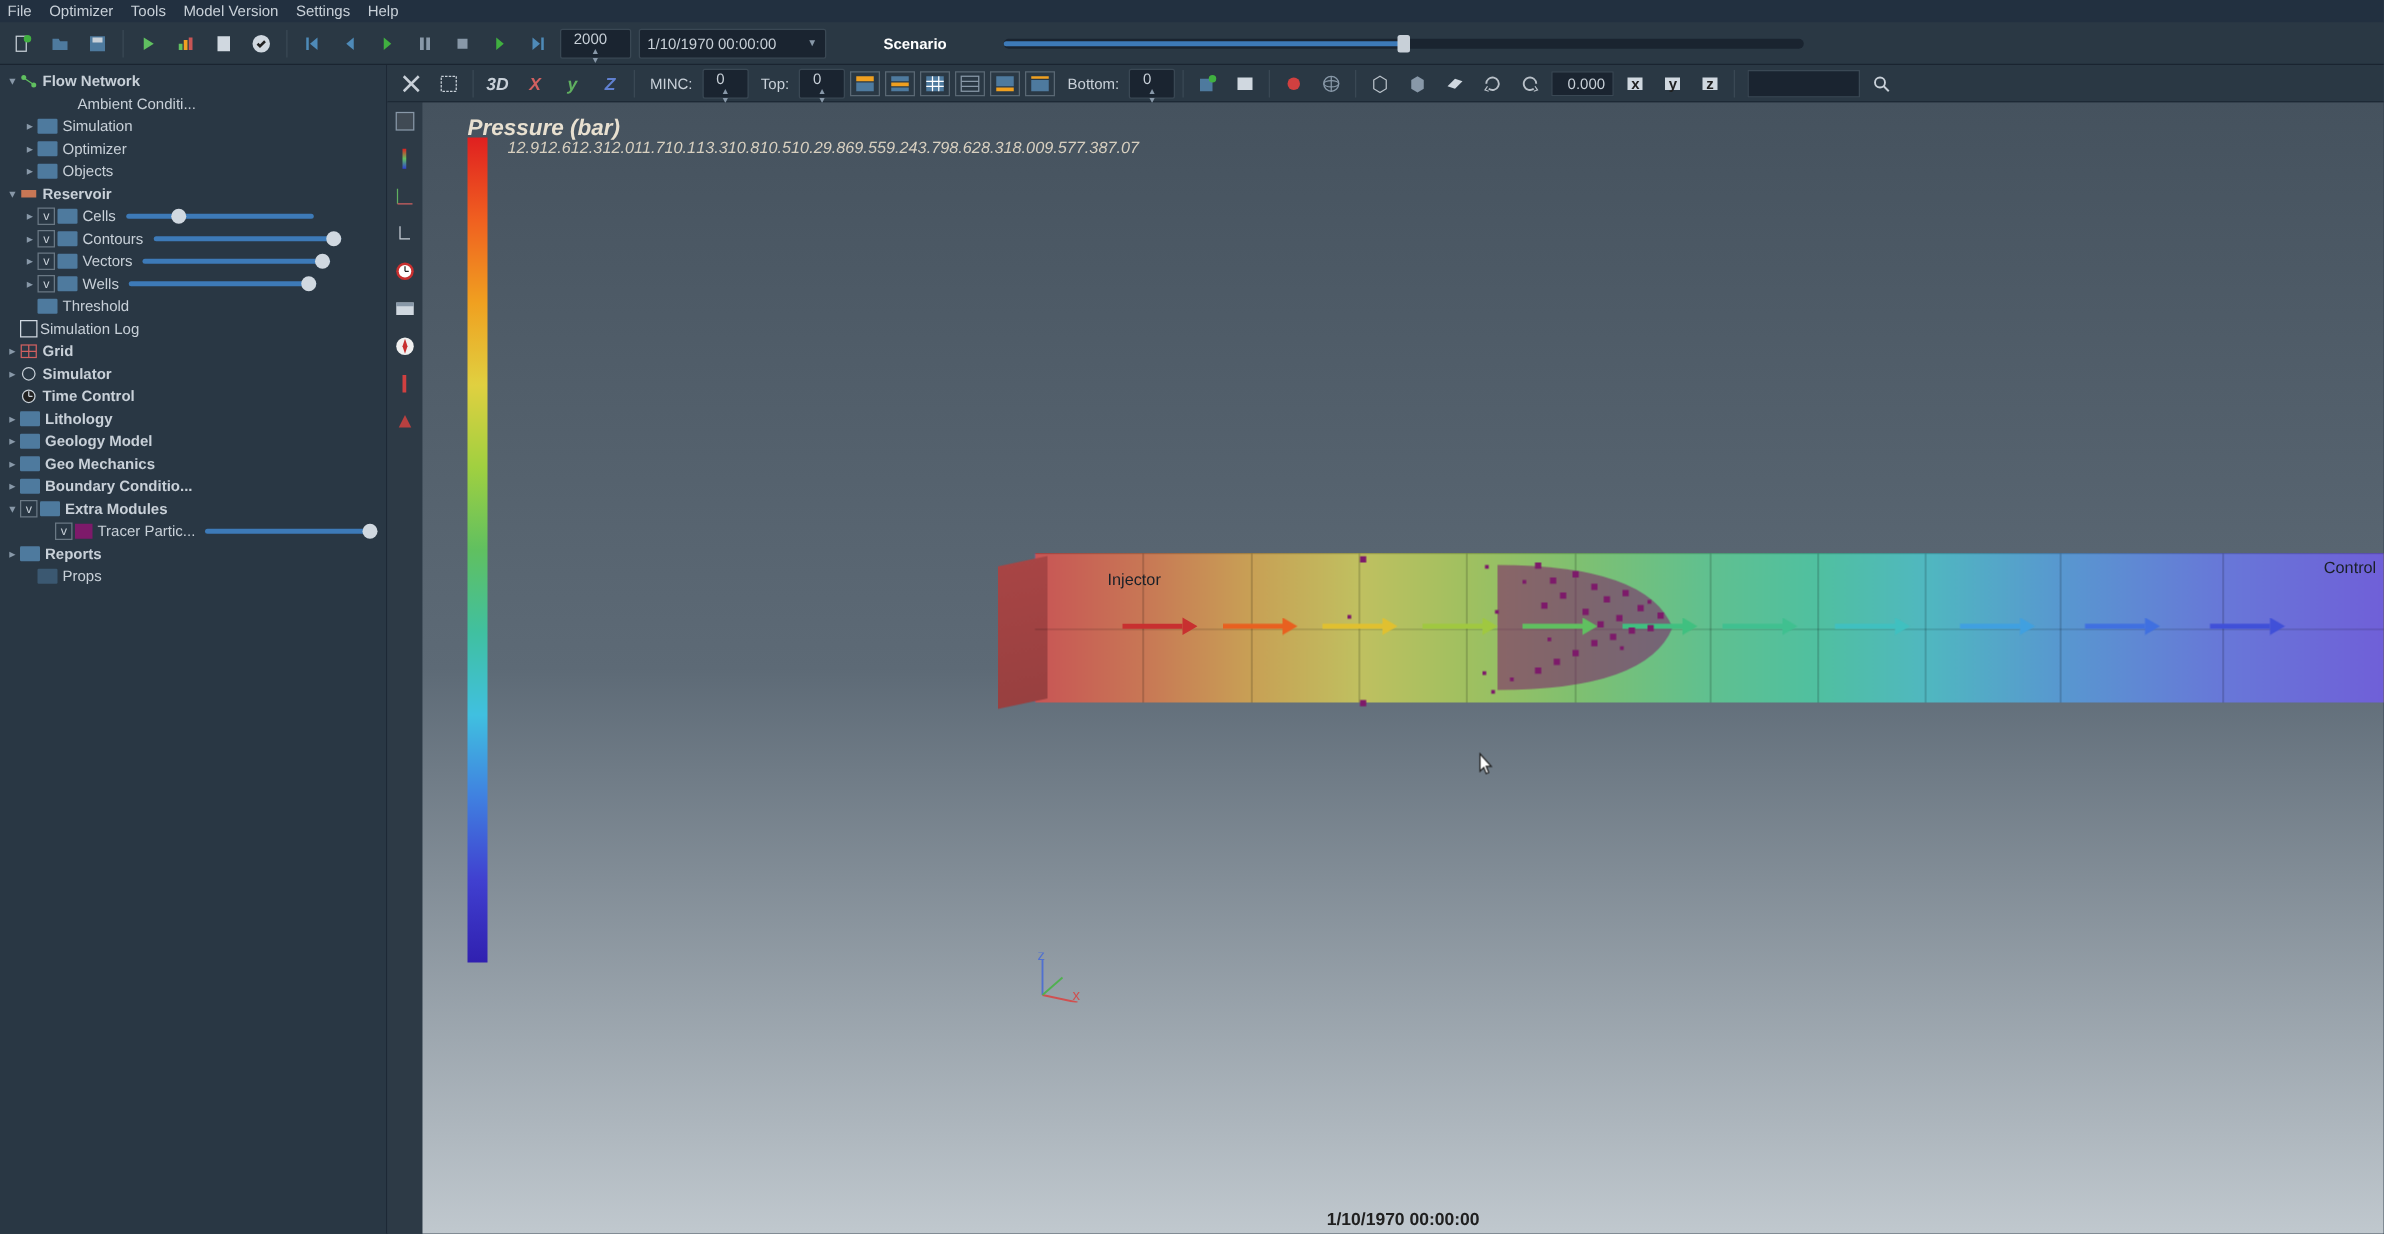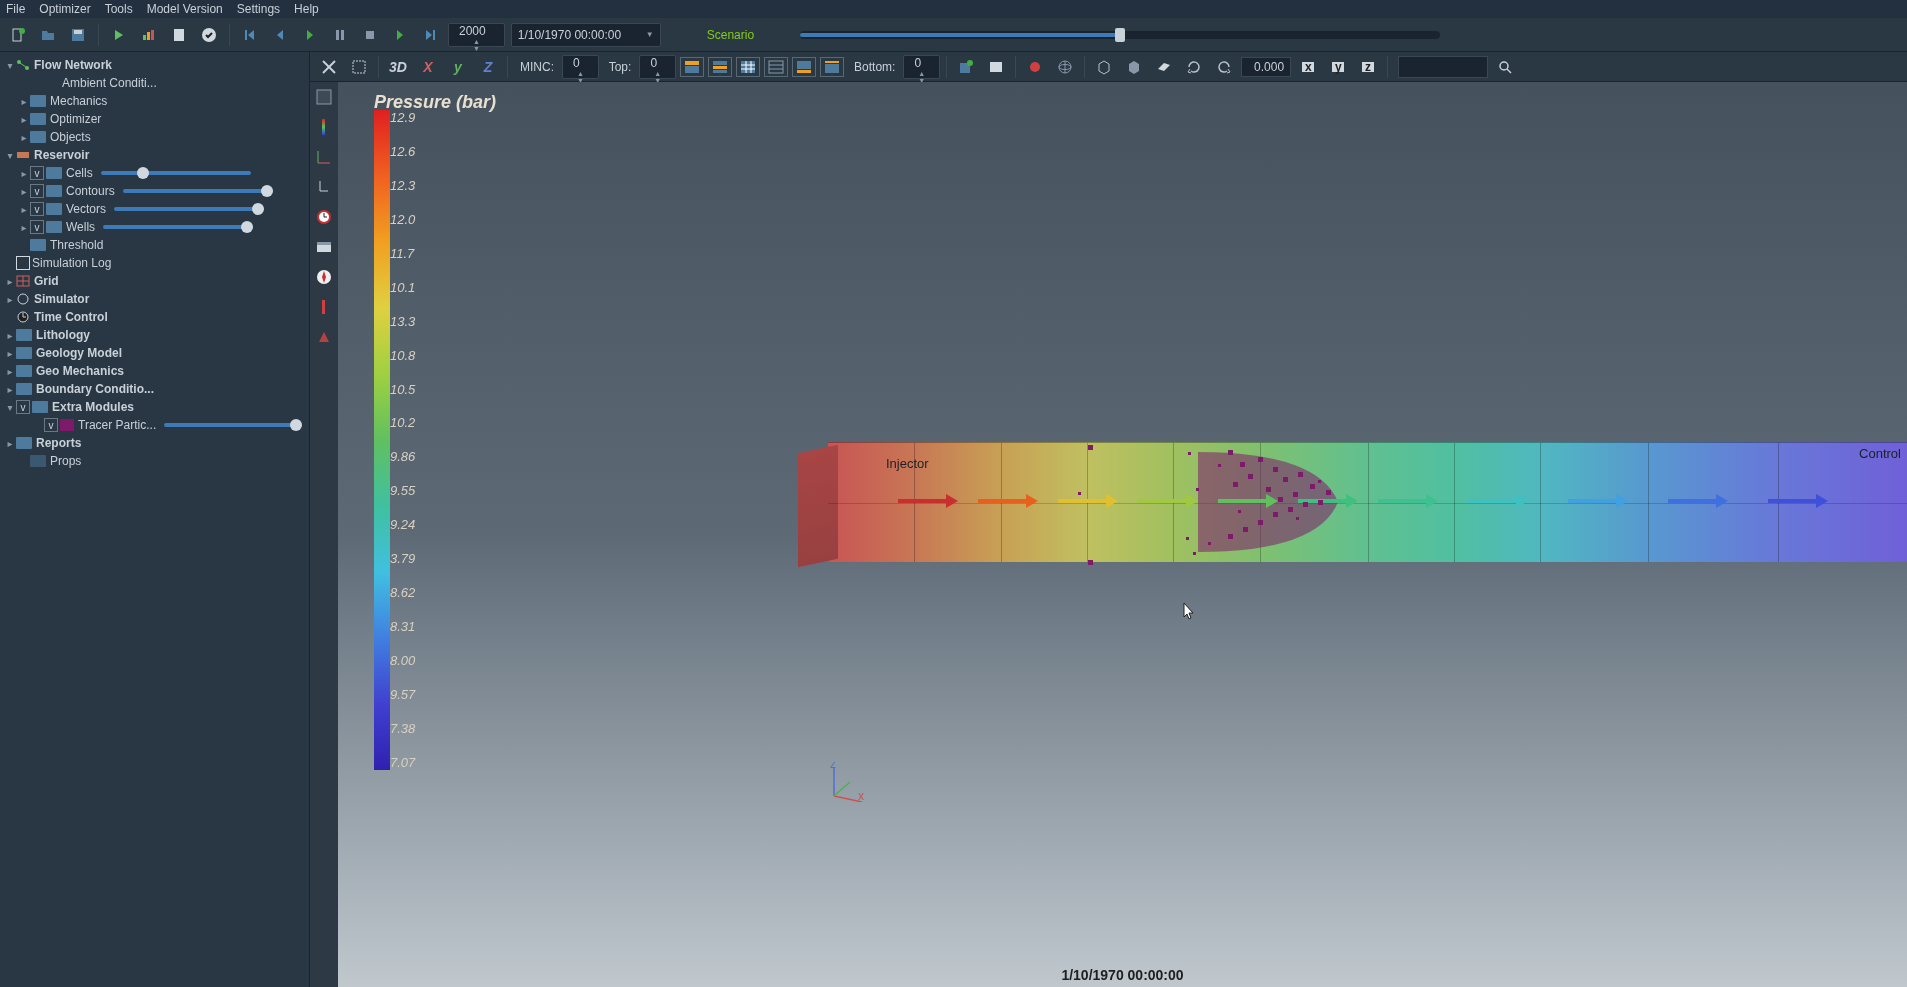--- a/index.html
+++ b/index.html
@@ -13,21 +13,21 @@
 .toolbar1 { height: 34px; background: #2a3844; display: flex; align-items: center; padding: 0 6px; gap: 6px; border-bottom: 1px solid #1a2430; }
 .tbtn { width: 24px; height: 24px; display: flex; align-items: center; justify-content: center; color: #c8d0d8; border: 1px solid transparent; border-radius: 2px; }
 .tbtn svg { width: 16px; height: 16px; }
 .tsep { width: 1px; height: 22px; background: #3a4854; margin: 0 2px; }
 .spin { display: flex; align-items: center; background: #1a2430; border: 1px solid #3a4854; border-radius: 2px; height: 24px; flex-direction: column; }
 .spin .val { padding: 0 18px 0 10px; min-width: 50px; text-align: center; }
 .spin .arrows { width: 14px; height: 22px; display: flex; flex-direction: column; }
 .spin .arrows div { flex: 1; display: flex; align-items: center; justify-content: center; font-size: 7px; color: #8898a8; }
 .dropdown { display: flex; align-items: center; background: #1a2430; border: 1px solid #3a4854; border-radius: 2px; height: 24px; padding: 0 6px; min-width: 150px; justify-content: space-between; }
 .dropdown .dd-arrow { font-size: 8px; color: #8898a8; }
-.scenario-label { margin: 0 20px 0 40px; font-weight: normal; color: #84cc16; }
+.scenario-label { margin: 0 20px 0 40px; font-weight: bold; color: #ffffff; }
 .timeline { flex: 1; height: 8px; background: #1a2430; border-radius: 4px; position: relative; margin: 0 20px; max-width: 640px; }
 .timeline .track { position: absolute; left: 0; top: 2px; height: 4px; width: 50%; background: #3d7ab8; border-radius: 4px;}
 .timeline .thumb { position: absolute; left: 50%; top: -3px; width: 10px; height: 14px; background: #c8d0d8; border-radius: 2px; margin-left: -5px;}
 
 
 .main { display: flex; height: calc(987px - 18px - 34px); }
 
 
 .sidebar { width: 310px; background: #293744; border-right: 1px solid #1a2430; overflow: auto; padding-top: 4px;}
 .tree-row { display: flex; align-items: center; height: 18px; padding: 0 4px; color: #c8d0d8; white-space: nowrap; }
@@ -59,21 +59,21 @@
 .vp-row { flex: 1; display: flex; }
 .vp-gutter { width: 28px; background: #2d3a46; display:flex; flex-direction:column; align-items:center; padding-top: 4px; gap: 8px;}
 .vp-gutter .gbtn { width: 22px; height: 22px; display:flex; align-items:center; justify-content:center;}
 .viewport { flex: 1; position: relative; background: linear-gradient(to bottom, #45525e 0%, #5d6a76 50%, #c0c8ce 100%); overflow:hidden;}
 .vp-title { position:absolute; top:10px; left:36px; font-size:18px; font-weight:bold; color:#e8e0d0; font-style: italic;}
 
 .legend { position:absolute; top: 28px; left: 36px; display:flex; }
 .legend-bar { width: 16px; height: 660px; background: linear-gradient(to bottom,
    #e02020 0%, #f06020 10%, #f0a020 20%, #e0d040 30%, #a0d040 40%, #60c060 50%,
    #40c0a0 60%, #40c0e0 70%, #4080e0 80%, #4040d0 90%, #3020b0 100%);}
-.legend-labels { display:flex; flex-direction:column; justify-content:space-between; height: 660px; padding-left: 0;}
+.legend-labels { display:flex; flex-direction:row; justify-content:space-between; height: 660px; padding-left: 16px;}
 .legend-labels span { font-style: italic; font-size: 13px; color: #d8d0c0;}
 
 .grid3d { position:absolute; top: 360px; left: 490px; right: 0; height: 130px; }
 .gridblock { position:absolute; top:0; height: 120px; width: 100%;
    background: linear-gradient(to right,
      #c85555 0%, #c87755 8%, #c8a055 16%, #c0c060 24%, #a0c060 32%,
      #80c070 40%, #60c090 50%, #50c0a0 58%, #50b8c0 66%, #5898d0 76%, #6878d8 88%, #7060d8 100%);
    border-top: 1px solid rgba(0,0,0,0.3);
    transform: perspective(800px) rotateY(0deg);
 }
@@ -226,21 +226,21 @@
       <span class="label" style="font-weight:bold">Flow Network</span>
     </div>
     <div class="tree-row indent-2">
       <span class="expander"></span>
       <span class="iconbox"></span>
       <span class="label">Ambient Conditi...</span>
     </div>
     <div class="tree-row indent-1">
       <span class="expander">▸</span>
         <span class="folder"></span>
-      <span class="label">Mechanics</span>
+      <span class="label">Simulation</span>
     </div>
     <div class="tree-row indent-1">
       <span class="expander">▸</span>
         <span class="folder"></span>
       <span class="label">Optimizer</span>
     </div>
     <div class="tree-row indent-1">
       <span class="expander">▸</span>
         <span class="folder"></span>
       <span class="label">Objects</span>

